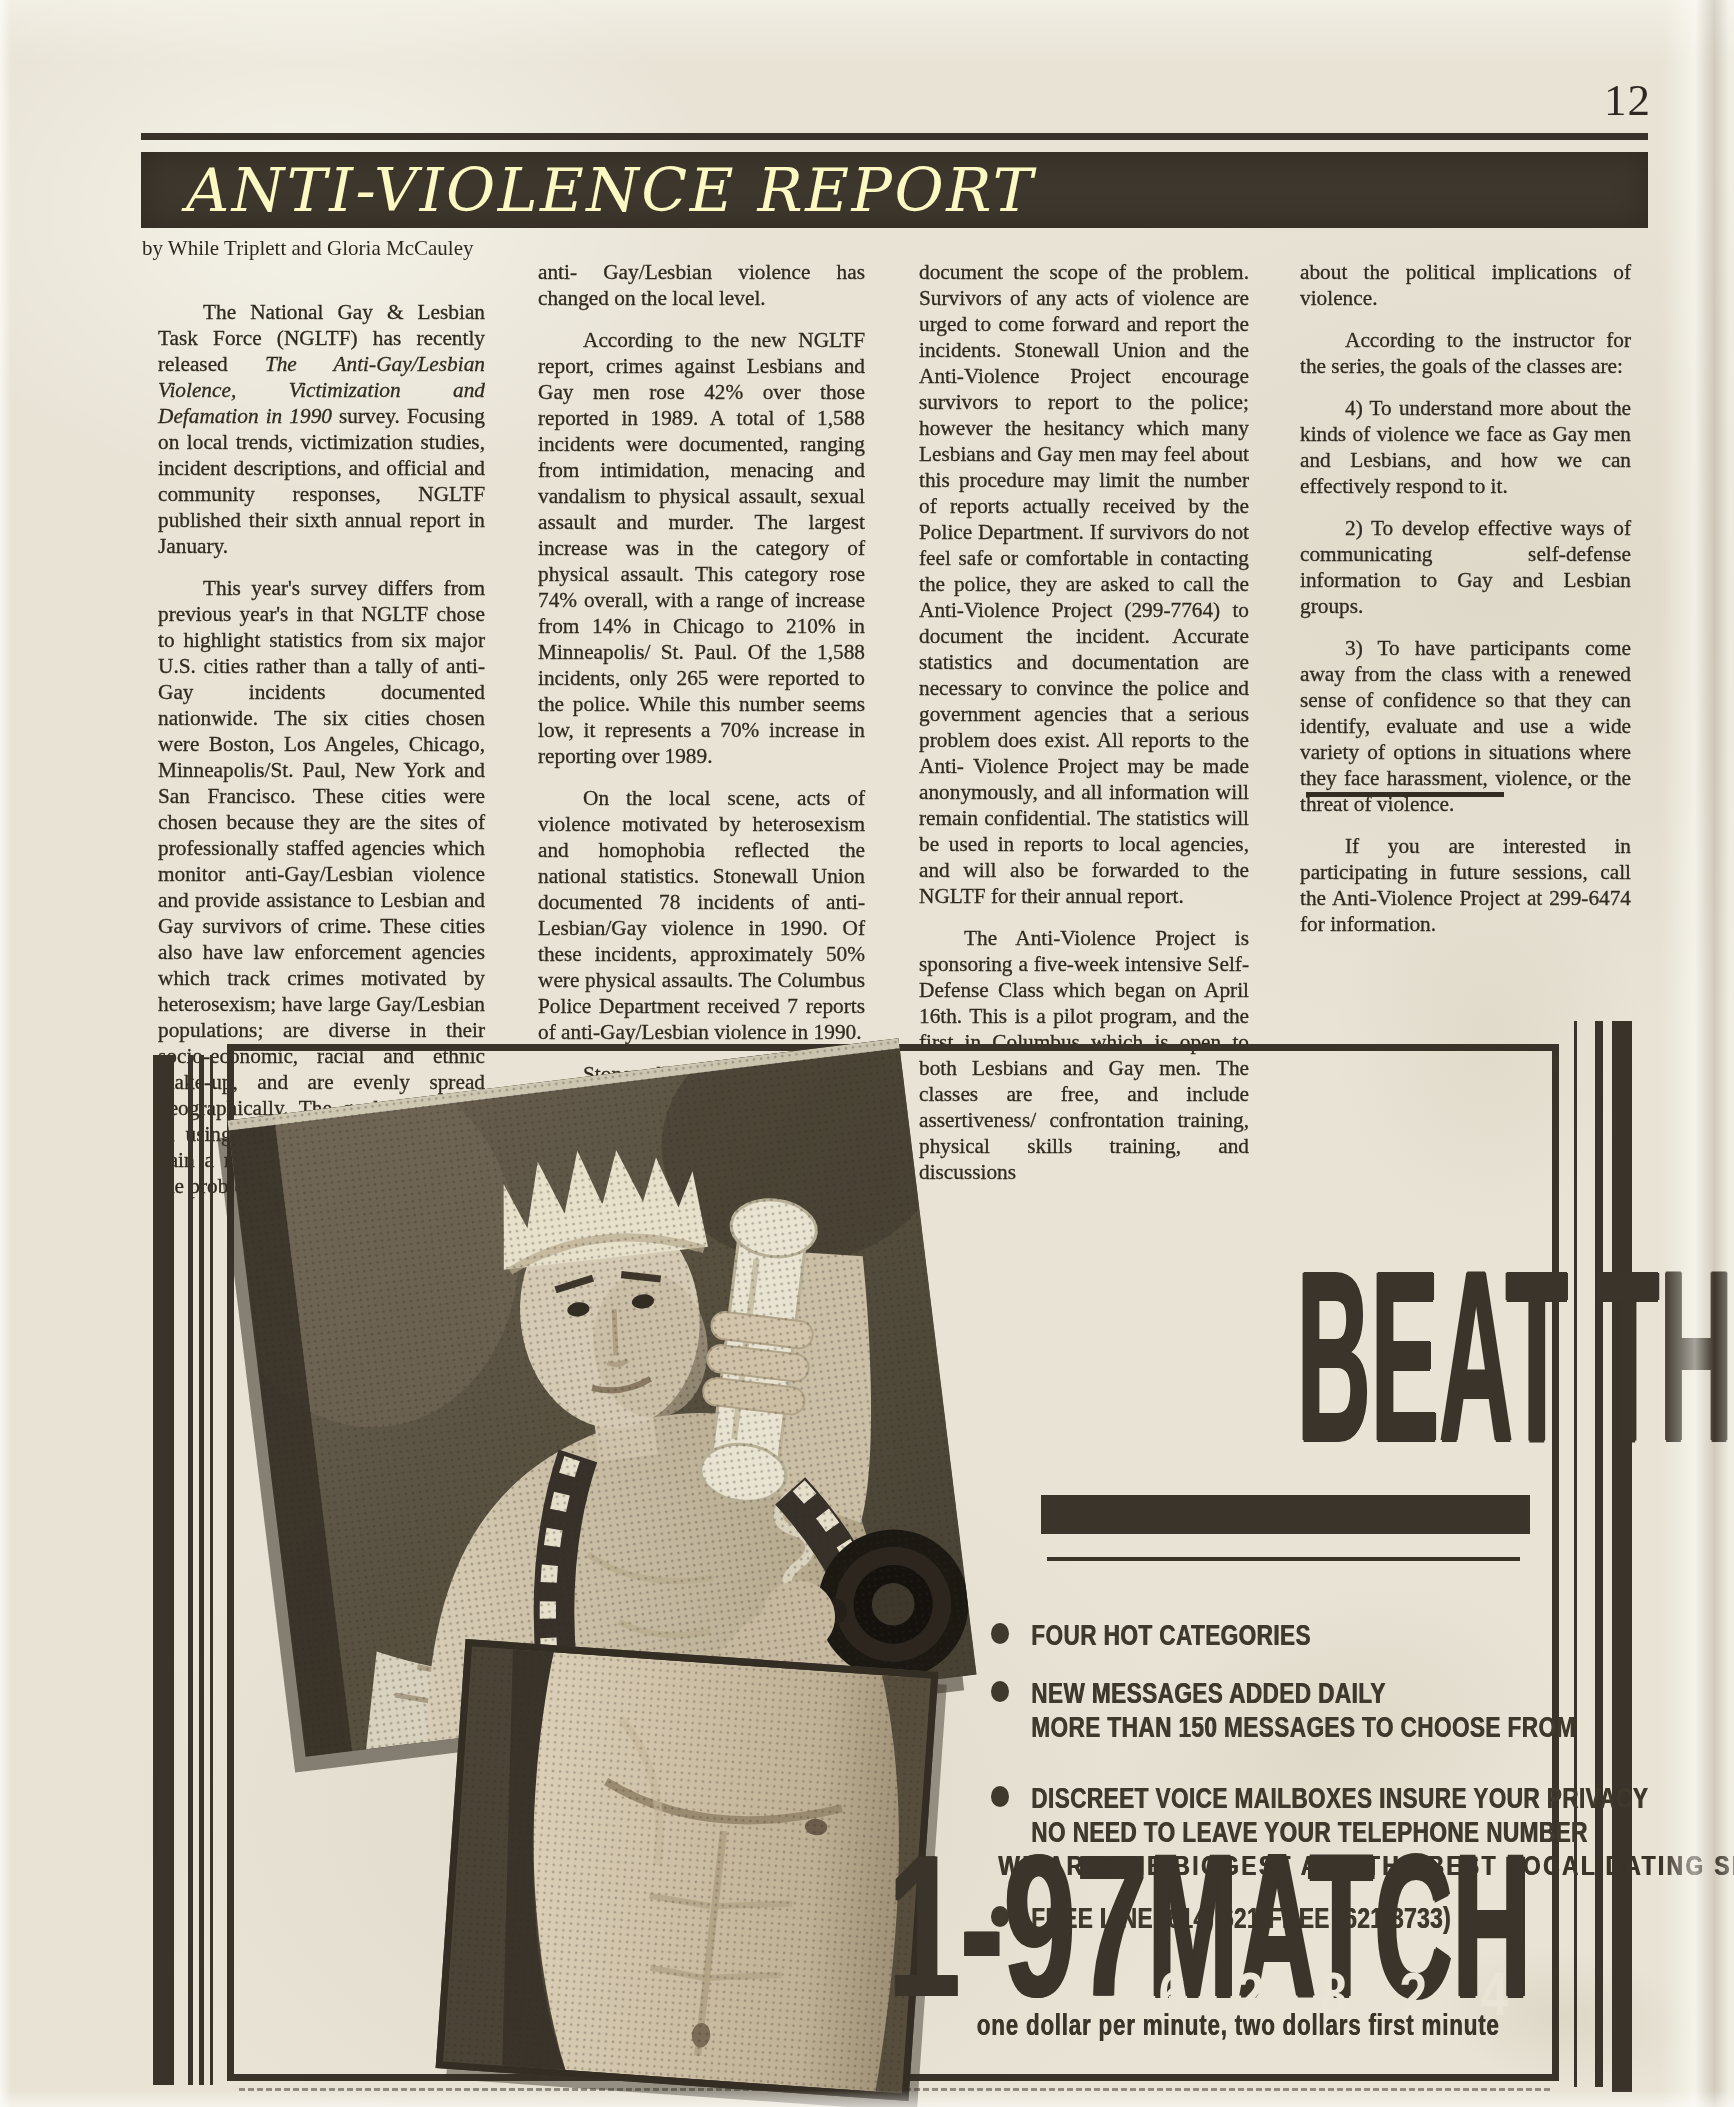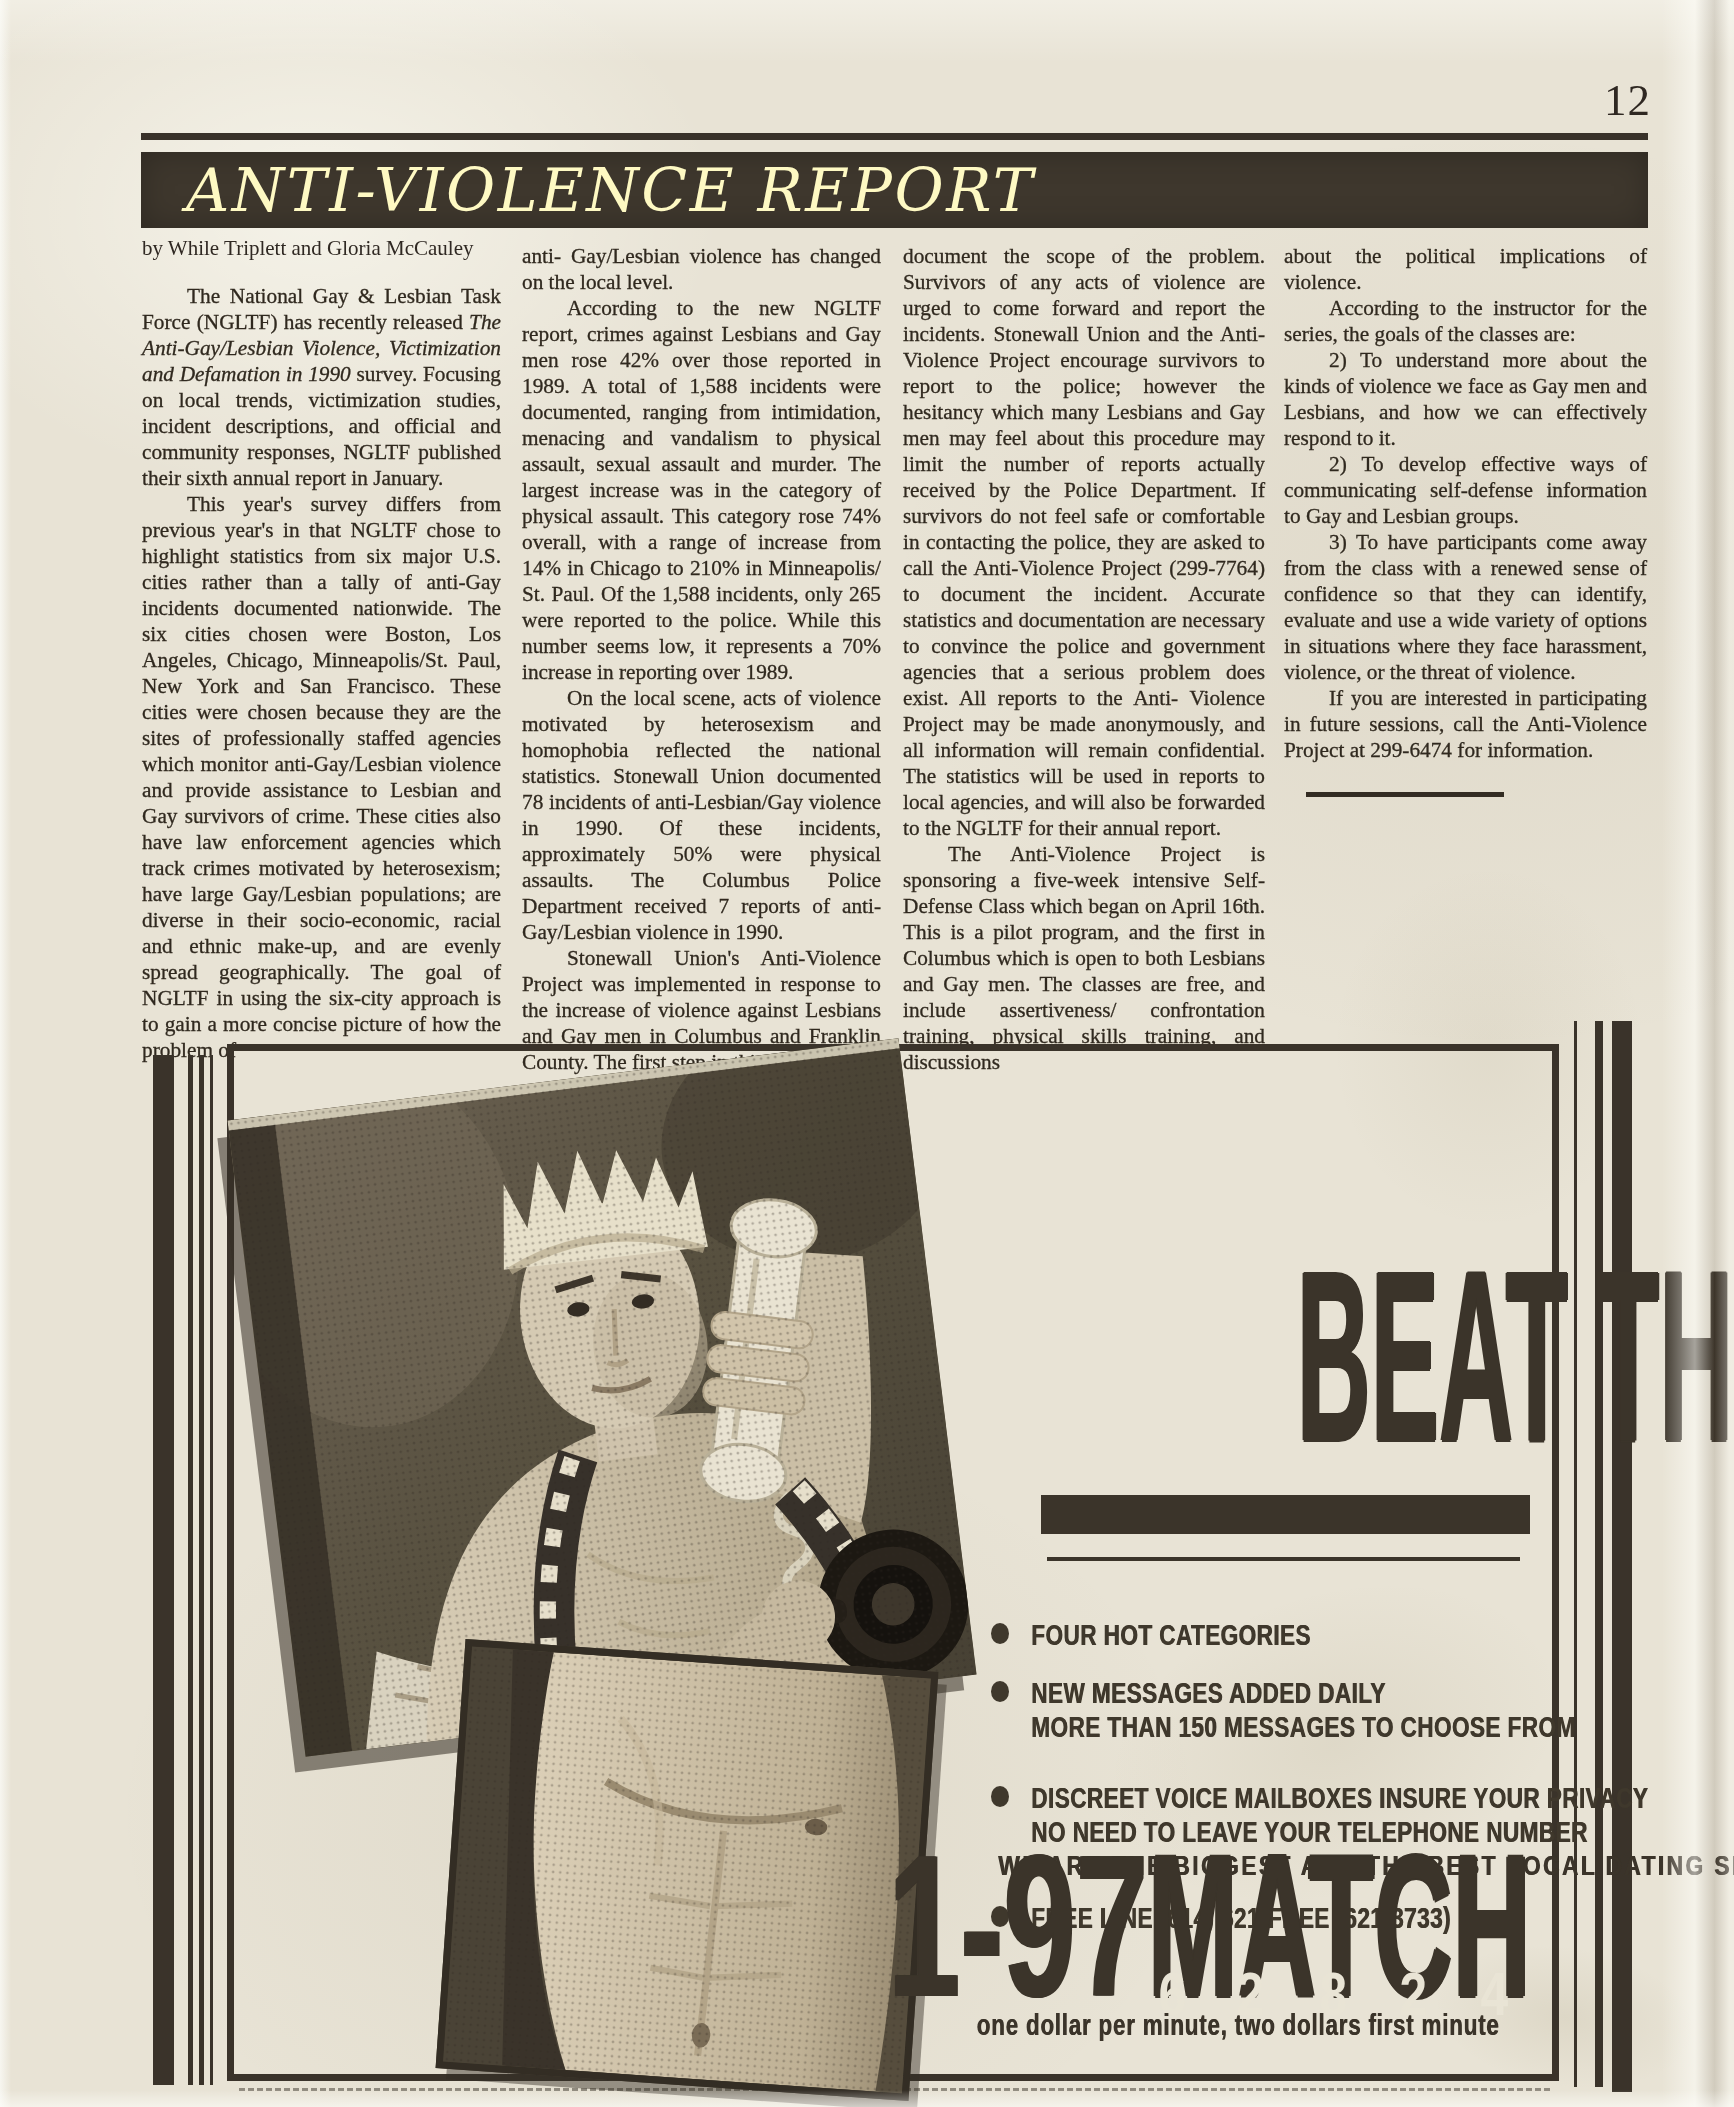--- a/index.html
+++ b/index.html
@@ -26,21 +26,21 @@
     box-shadow:inset 0 0 30.5px rgba(0,0,0,.25);}
   .title-band .t{display:block;margin-left:45px;font-family:"DejaVu Serif","Liberation Serif",serif;
     font-style:italic;font-size:60px;line-height:76px;letter-spacing:2.5px;color:#fef9c3;white-space:nowrap;}
   .byline{position:absolute;left:142px;top:236px;width:361px;font-size:21px;color:#2f2822;}
   .col{position:absolute;width:359px;font-size:21.3px;line-height:26px;text-align:justify;
     -webkit-text-stroke:0.3px currentColor;}
   .c1{left:142px;top:283px;}
   .c2{left:522px;top:243px;}
   .c3{left:903px;top:243px;width:362px;}
   .c4{left:1284px;top:243px;width:363px;}
-  .col p{margin:0;}
+  .col p{margin:16px;}
   .col p.ind{text-indent:45px;}
   .end-divider{position:absolute;left:1306px;top:792px;width:198px;height:5.1px;background:#332c23;}
 
   
   .bar{position:absolute;background:#3a332a;}
   .frame-top{left:227px;top:1044px;width:1331px;height:7.1px;}
   .frame-left{left:227px;top:1044px;width:6.6px;height:1037px;}
   .frame-right{left:1552px;top:1044px;width:6.6px;height:1037px;}
   .frame-bottom{left:227px;top:2074px;width:1331px;height:6.6px;}
   .lbar1{left:153px;top:1055px;width:21.3px;height:1030px;}
@@ -131,21 +131,21 @@
   </div>
 
   <div class="col c3">
     <p>document the scope of the problem.  Survivors of any acts of violence are urged to come forward and report the incidents. Stonewall Union and the Anti-Violence Project encourage survivors to report to the police; however the hesitancy which many Lesbians and Gay men may feel about this procedure may limit the number of reports actually received by the Police Department.  If survivors do not feel safe or comfortable in contacting the police, they are asked to call the Anti-Violence Project (299-7764) to document the incident.  Accurate statistics and documentation are necessary to convince the police and government agencies that a serious problem does exist.  All reports to the Anti- Violence Project may be made anonymously, and all information will remain confidential.  The statistics will be used in reports to local agencies, and will also be forwarded to the NGLTF for their annual report.</p>
     <p class="ind">The Anti-Violence Project is sponsoring a five-week intensive Self- Defense Class which began on April 16th.  This is a pilot program, and the first in Columbus which is open to both Lesbians and Gay men.  The classes are free, and include assertiveness/ confrontation training, physical skills training, and discussions</p>
   </div>
 
   <div class="col c4">
     <p>about the political implications of violence.</p>
     <p class="ind">According to the instructor for the series, the goals of the classes are:</p>
-    <p class="ind">2) To understand more about the kinds of violence we face as Gay men and Lesbians, and how we can effectively respond to it.</p>
+    <p class="ind">4) To understand more about the kinds of violence we face as Gay men and Lesbians, and how we can effectively respond to it.</p>
     <p class="ind">2) To develop effective ways of communicating self-defense information to Gay and Lesbian groups.</p>
     <p class="ind">3) To have participants come away from the class with a renewed sense of confidence so that they can identify, evaluate and use a wide variety of options in situations where they face harassment, violence, or the threat of violence.</p>
     <p class="ind">If you are interested in participating in future sessions, call the Anti-Violence Project at 299-6474 for information.</p>
   </div>
 
   <div class="end-divider"></div>
 
   <div class="ghost ghost-a"></div>
   <div class="ghost ghost-b"></div>
   <div class="ghost ghost-c"></div>

